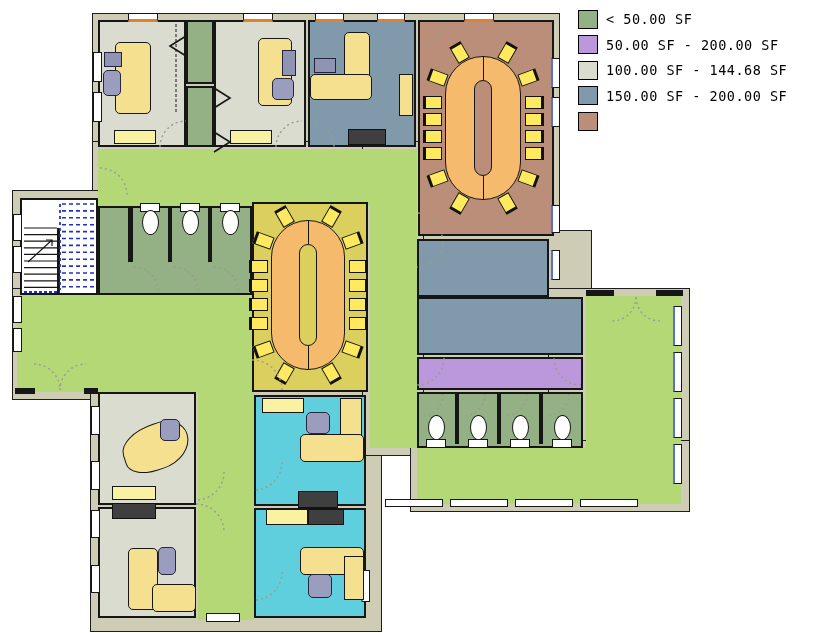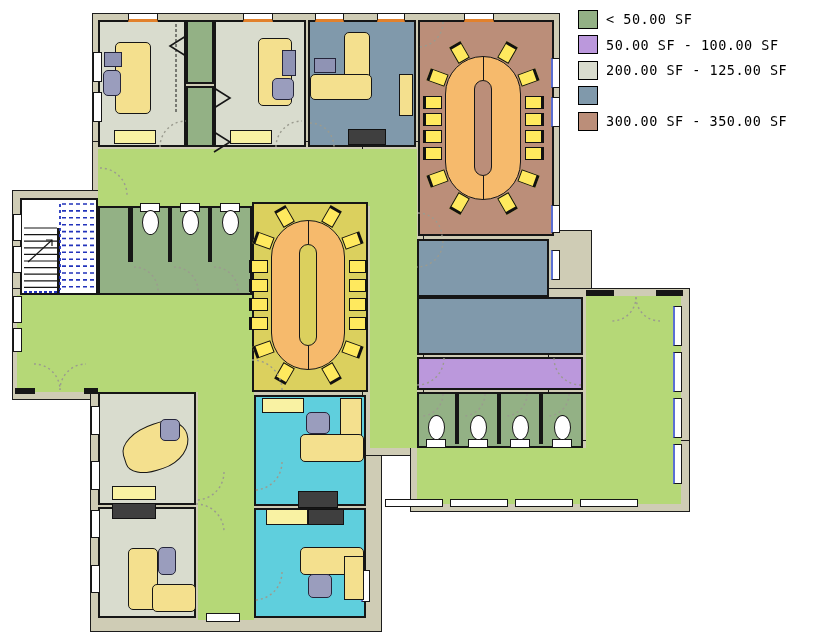--- a/index.html
+++ b/index.html
@@ -252,27 +252,27 @@
       <line x1="28" y1="262" x2="52" y2="240" stroke="#161616" stroke-width="1.2"></line>
       <polyline points="46,240 52,240 52,246" fill="none" stroke="#161616" stroke-width="1.2"></polyline>
     </svg>
   <div id="legend">
     <div class="lrow">
         <span class="sw" style="background: rgb(147, 177, 133);"></span>
         <span class="lbl">&lt; 50.00 SF</span>
       </div>
     <div class="lrow">
         <span class="sw" style="background: rgb(187, 152, 220);"></span>
-        <span class="lbl">50.00 SF - 100.00 SF</span>
+        <span class="lbl">50.00 SF - 200.00 SF</span>
       </div>
     <div class="lrow">
         <span class="sw" style="background: rgb(217, 220, 206);"></span>
-        <span class="lbl">200.00 SF - 125.00 SF</span>
+        <span class="lbl">100.00 SF - 144.68 SF</span>
       </div>
     <div class="lrow">
         <span class="sw" style="background: rgb(128, 153, 171);"></span>
+        <span class="lbl">150.00 SF - 200.00 SF</span>
       </div>
     <div class="lrow">
         <span class="sw" style="background: rgb(187, 142, 121);"></span>
-        <span class="lbl">300.00 SF - 350.00 SF</span>
       </div>
   </div>
 </div>
 
 </body></html>

